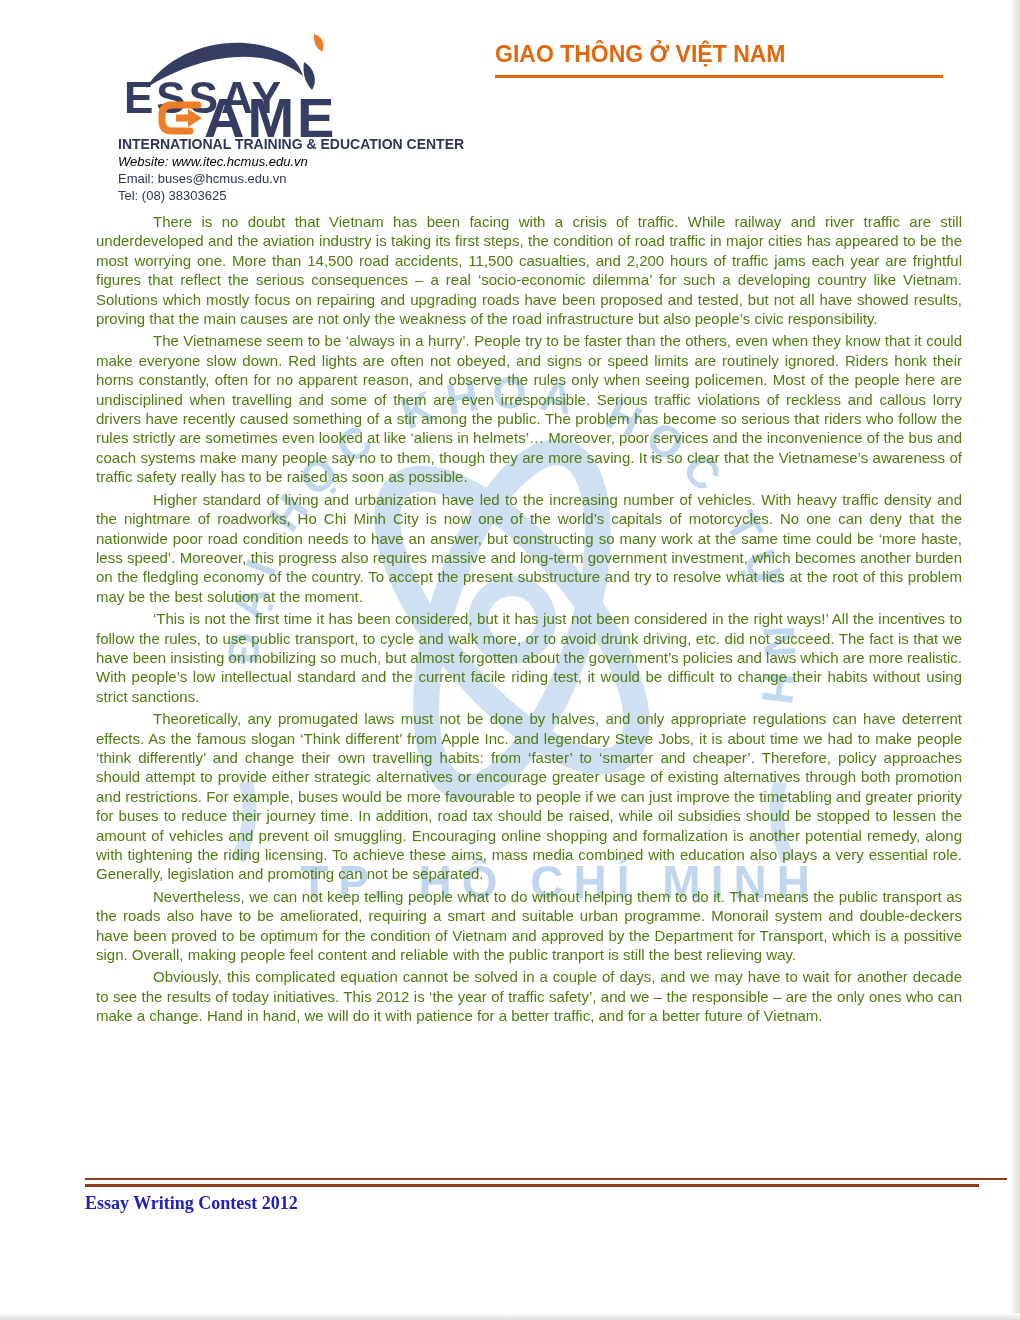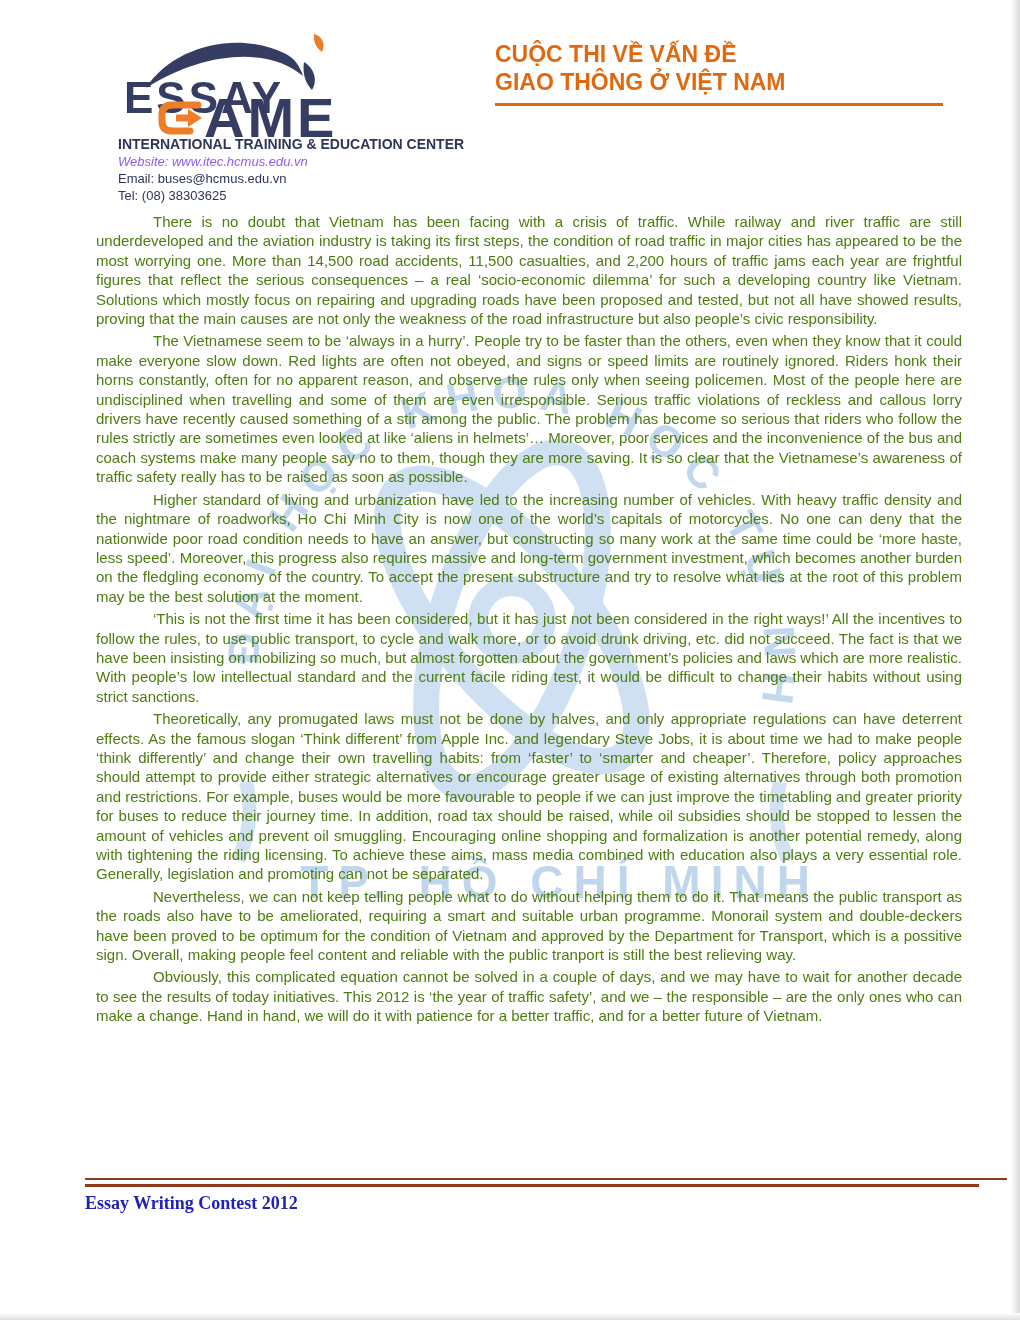--- a/index.html
+++ b/index.html
@@ -25,21 +25,21 @@
   .logo-swoosh { position:absolute; left:0; top:0; }
   .logo-line1 { position:absolute; left:6px; top:48px;
                 font-size:44px; font-weight:bold; letter-spacing:3px;
                 color:#363d63; line-height:1; }
   .logo-line2 { position:absolute; left:38px; top:68px; height:44px;
                 display:flex; align-items:center; }
   .logo-line2 .ame { font-size:56px; font-weight:bold; letter-spacing:3px;
                      color:#363d63; line-height:1; }
   .org-name { font-size:14px; font-weight:bold; color:#2e3557;
               white-space:nowrap; }
-  .org-website { font-size:13px; font-style:italic; color:#8b5cf6; margin-top:2px; }
+  .org-website { font-size:13px; font-style:italic; color:#000000; margin-top:2px; }
   .org-email, .org-tel { font-size:13px; color:#2e3557; margin-top:2px; }
 
   .title-block { position:absolute; left:495px; top:40px; width:448px; }
   .contest-title { font-size:23px; font-weight:bold; color:#e0690f; line-height:28px; }
   .title-rule { margin-top:7px; border:none; border-top:3px solid #e0690f; width:100%; }
   .author-block { margin-top:12px; font-size:15px; font-weight:bold; color:#2c3a64;
                   line-height:19.5px; }
 
   
   .essay { position:absolute; left:96px; top:212px; width:866px; z-index:2;
@@ -99,21 +99,20 @@
         </div>
       </div>
       <div class="org-name">INTERNATIONAL TRAINING &amp; EDUCATION CENTER</div>
       <div class="org-website">Website: www.itec.hcmus.edu.vn</div>
       <div class="org-email">Email: buses@hcmus.edu.vn</div>
       <div class="org-tel">Tel: (08) 38303625</div>
     </div>
 
     <div class="title-block">
       <div class="contest-title">
-        <div>CUỘC THI VỀ VẤN ĐỀ</div>
         <div>GIAO THÔNG Ở VIỆT NAM</div>
       </div>
       <hr class="title-rule">
     </div>
   </div>
 
   <div class="essay">
       <p class="para">There is no doubt that Vietnam has been facing with a crisis of traffic. While railway and river traffic are still underdeveloped and the aviation industry is taking its first steps, the condition of road traffic in major cities has appeared to be the most worrying one. More than 14,500 road accidents, 11,500 casualties, and 2,200 hours of traffic jams each year are frightful figures that reflect the serious consequences – a real ‘socio-economic dilemma’ for such a developing country like Vietnam. Solutions which mostly focus on repairing and upgrading roads have been proposed and tested, but not all have showed results, proving that the main causes are not only the weakness of the road infrastructure but also people’s civic responsibility.</p>
       <p class="para">The Vietnamese seem to be ‘always in a hurry’. People try to be faster than the others, even when they know that it could make everyone slow down. Red lights are often not obeyed, and signs or speed limits are routinely ignored. Riders honk their horns constantly, often for no apparent reason, and observe the rules only when seeing policemen. Most of the people here are undisciplined when travelling and some of them are even irresponsible. Serious traffic violations of reckless and callous lorry drivers have recently caused something of a stir among the public. The problem has become so serious that riders who follow the rules strictly are sometimes even looked at like ‘aliens in helmets’… Moreover, poor services and the inconvenience of the bus and coach systems make many people say no to them, though they are more saving. It is so clear that the Vietnamese’s awareness of traffic safety really has to be raised as soon as possible.</p>
       <p class="para">Higher standard of living and urbanization have led to the increasing number of vehicles. With heavy traffic density and the nightmare of roadworks, Ho Chi Minh City is now one of the world’s capitals of motorcycles. No one can deny that the nationwide poor road condition needs to have an answer, but constructing so many work at the same time could be ‘more haste, less speed’. Moreover, this progress also requires massive and long-term government investment, which becomes another burden on the fledgling economy of the country. To accept the present substructure and try to resolve what lies at the root of this problem may be the best solution at the moment.</p>

